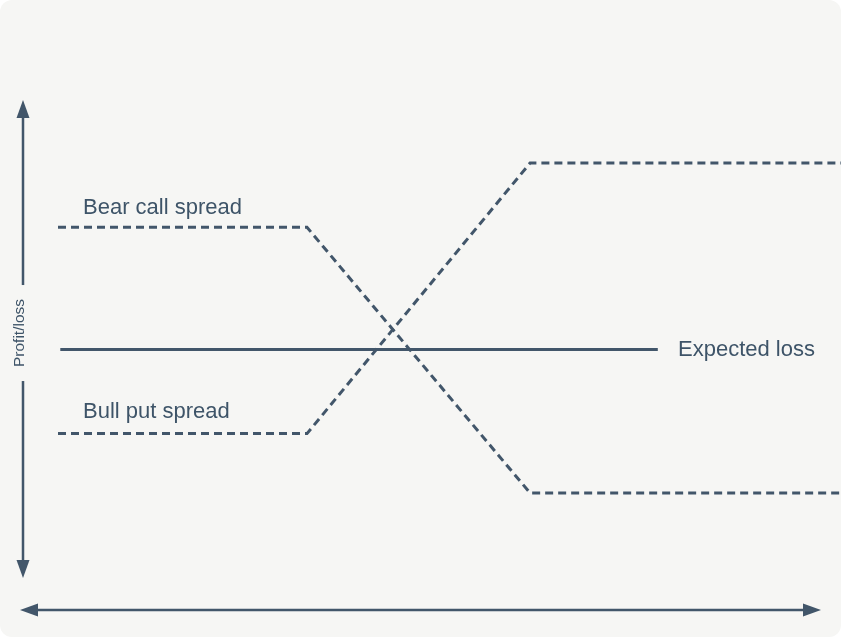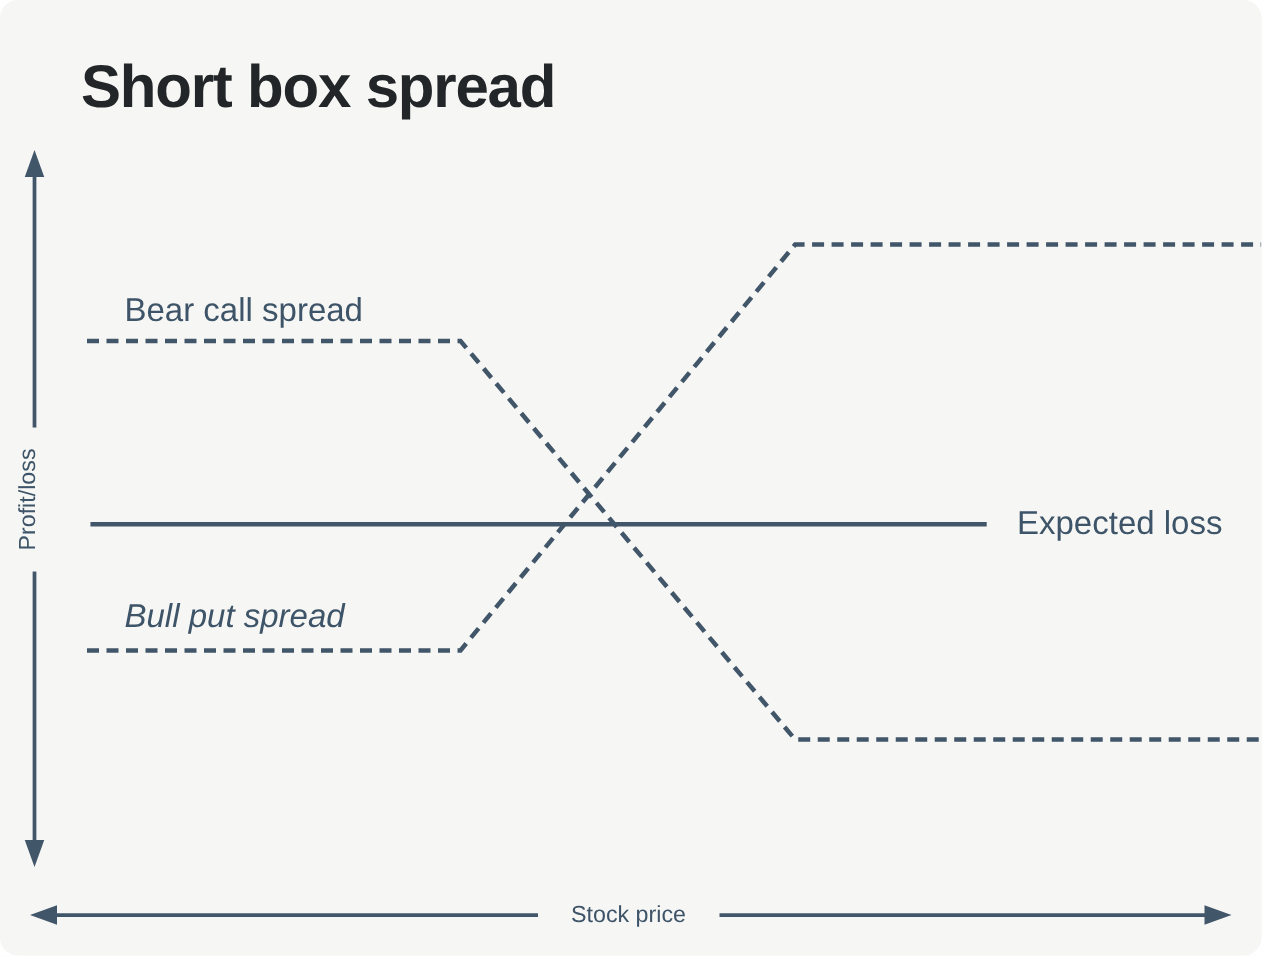--- a/index.html
+++ b/index.html
@@ -40,21 +40,21 @@
     color: var(--title, #232629);
   }
   .label {
     position: absolute;
     color: var(--label, #3e5468);
     white-space: nowrap;
     line-height: 1.1;
   }
   .series-label { font-size: 22px; }
   .label.bear-call { left: 83px; top: 195px; }
-  .label.bull-put  { left: 83px; top: 399px; font-style: italic; }
+  .label.bull-put  { left: 83px; top: 399px; }
   .label.expected-loss { left: 678px; top: 337px; }
   .axis-label {
     font-size: 15.5px;
     background: var(--panel-bg, #f6f6f4);
   }
   .label.x-axis {
     left: 419px; top: 610px;
     transform: translate(-50%, -50%);
     padding: 2px 22px;
   }
@@ -62,21 +62,20 @@
     left: 19px; top: 333px;
     transform: translate(-50%, -50%) rotate(-90deg);
     padding: 2px 14px;
   }
 </style>
 </head>
 <body>
 
 <div class="panel">
 
-  <h1 class="title">Short box spread</h1>
 
   <svg class="chart-svg" viewBox="0 0 841 637" xmlns="http://www.w3.org/2000/svg">
     <g>
       <line x1="23" y1="116" x2="23" y2="563"></line>
       <polygon points="23,100 16.5,118 29.5,118"></polygon>
       <polygon points="23,578 16.5,560 29.5,560"></polygon>
     </g>
     <g>
       <line x1="35" y1="610" x2="806" y2="610"></line>
       <polygon points="20,610 38,603.5 38,616.5"></polygon>
@@ -86,16 +85,15 @@
         <polyline points="58.0,227.3 307.0,227.3 530.1,493.0 841.0,493.0" fill="none" stroke="#42566a" stroke-width="3" stroke-dasharray="8 5"></polyline>
         <polyline points="58.0,433.6 307.0,433.6 530.1,163.0 841.0,163.0" fill="none" stroke="#42566a" stroke-width="3" stroke-dasharray="8 5"></polyline>
         <polyline points="60.3,349.5 657.8,349.5" fill="none" stroke="#42566a" stroke-width="3"></polyline>
       </g>
   </svg>
 
   <div class="label series-label bear-call">Bear call spread</div>
   <div class="label series-label bull-put">Bull put spread</div>
   <div class="label series-label expected-loss">Expected loss</div>
 
-  <div class="label axis-label x-axis">Stock price</div>
   <div class="label axis-label y-axis">Profit/loss</div>
 
 </div>
 
 </body></html>

